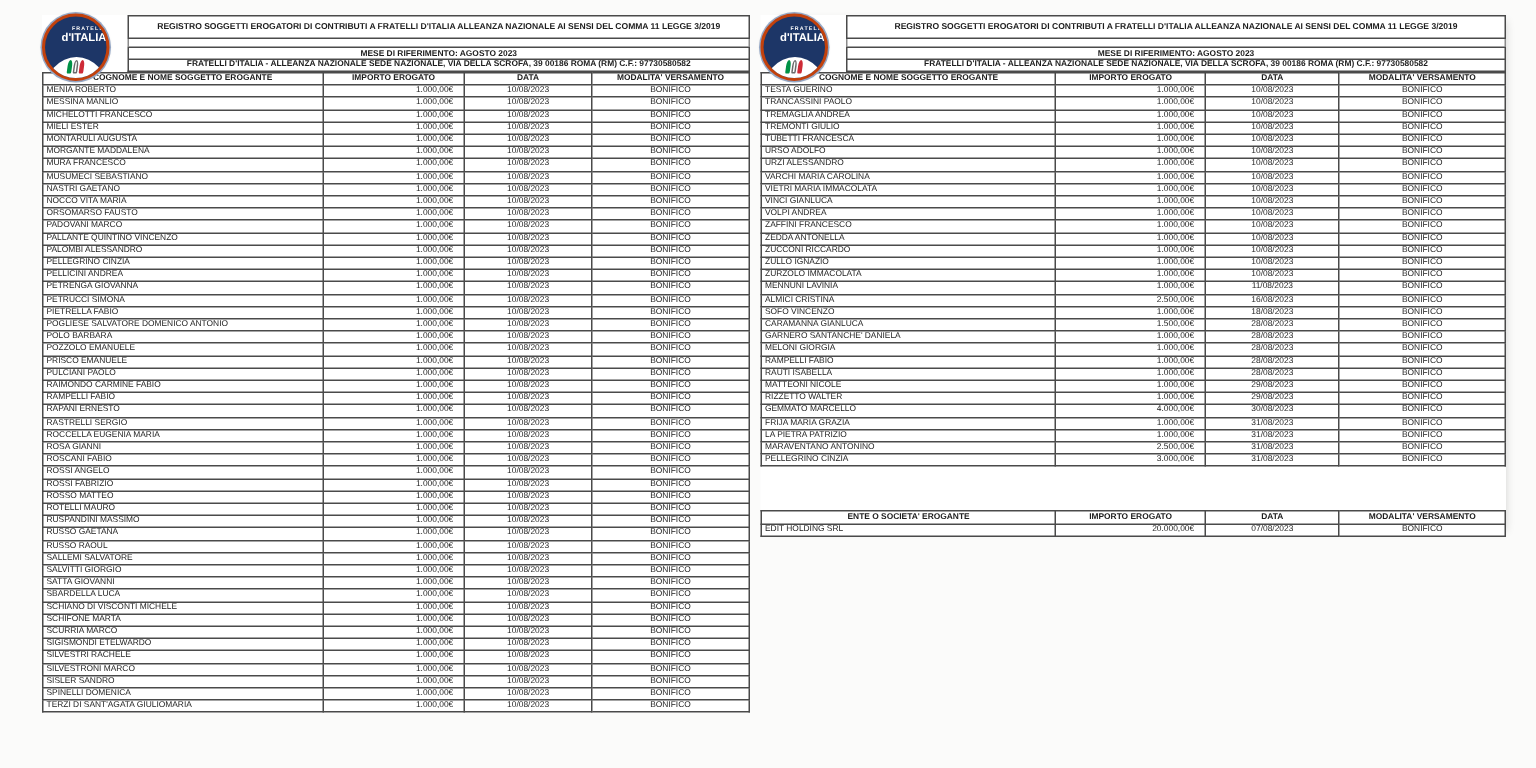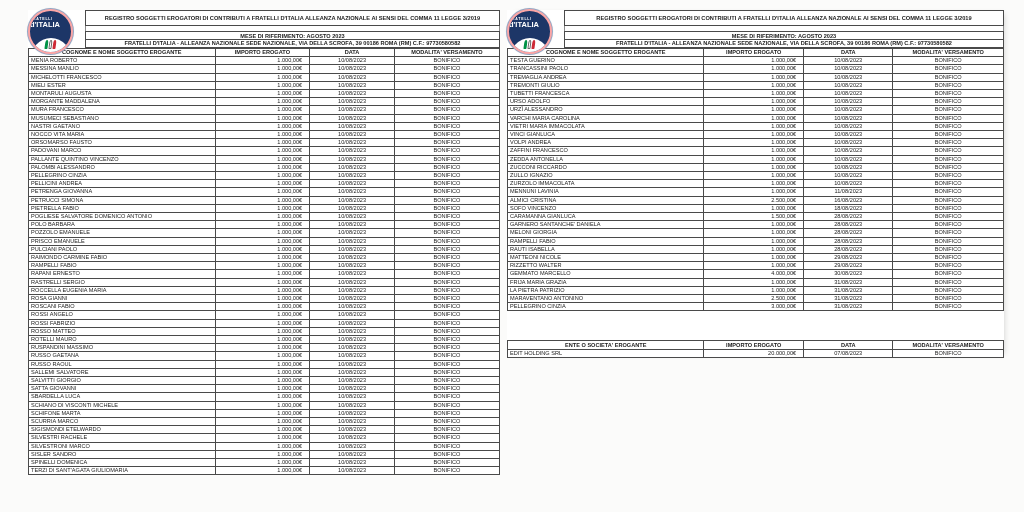--- a/index.html
+++ b/index.html
@@ -12,23 +12,23 @@
     overflow:hidden;
   }
   .page { position:absolute; top:10px; background:#fff; }
   .page-left  { left:28px;  width:472px; }
   .page-right { left:507px; width:497px; }
 
   
   .logo {
     position:absolute; left:0; top:-1px; width:45px; height:45px;
     border-radius:50%; background:#1d3667;
-    border:2px solid #fca5a5;
+    border:2px solid #c2410c;
     box-shadow:0 0 0 1px #93a6c4, 0 0 2px rgba(0,0,0,.25);
-    overflow:hidden; text-align:left; z-index:5;
+    overflow:hidden; text-align:right; z-index:5;
   }
   .logo-line1 { font-size:3.5px; line-height:4px; color:#fff; font-weight:bold; letter-spacing:.8px; margin-top:5.5px; }
   .logo-line2 { font-size:7.5px; line-height:8px; color:#fff; font-weight:bold; }
   .logo-bottom {
     position:absolute; bottom:-12px; left:50%; transform:translateX(-50%);
     width:42px; height:26px; background:#fff;
     border-radius:50% 50% 0 0 / 90% 90% 0 0;
     display:flex; justify-content:center; align-items:flex-start; padding-top:1.5px;
   }
   .flame { display:flex; }

